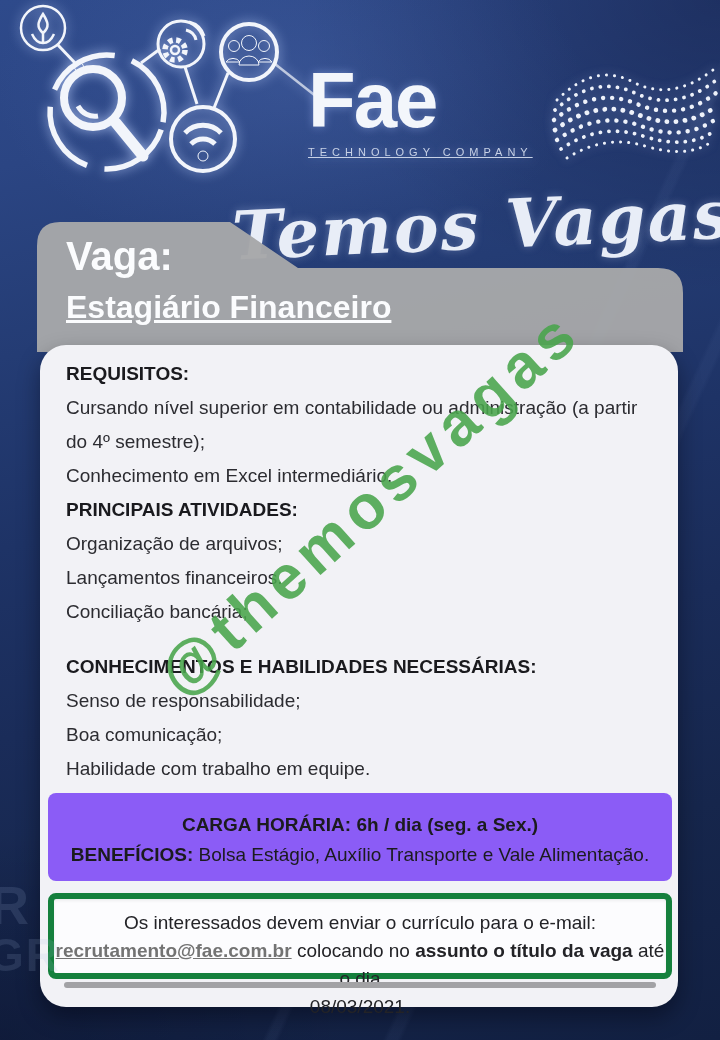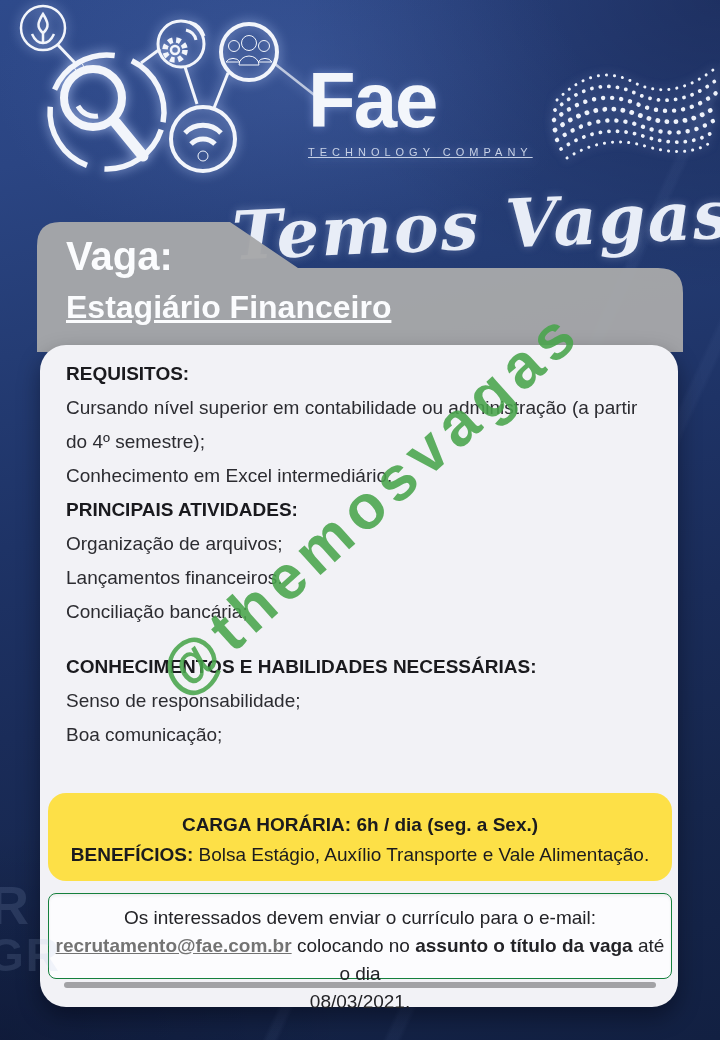--- a/index.html
+++ b/index.html
@@ -46,28 +46,28 @@
     position:absolute; left:40px; top:345px; width:638px; height:662px;
     background:#f2f2f6; border-radius:26px; box-shadow:0 10px 22px rgba(0,0,10,0.40);
   }
   .details { position:absolute; left:26px; top:12px; width:586px; color:#2c2c31; font-size:19px; }
   .details p { line-height:34px; }
   .details p.h { font-weight:bold; color:#1a1a1e; }
   .details p.gap { margin-top:21px; }
   
   .info-box {
     position:absolute; left:8px; top:448px; width:624px; height:88px;
-    background:#fde047; border-radius:18px; text-align:center;
+    background:#8b5cf6; border-radius:8px; text-align:center;
     padding-top:17px; font-size:19px; color:#1b1b1e; line-height:30px;
   }
   .info-box .b { font-weight:bold; }
   
   .contact-box {
     position:absolute; left:8px; top:548px; width:624px; height:86px;
-    background:#fcfcfe; border:1px solid #15803d; border-radius:8px;
+    background:#fcfcfe; border:6px solid #15803d; border-radius:8px;
     box-shadow:inset 0 2px 3px rgba(0,0,0,0.06);
     text-align:center; padding-top:10px; font-size:19px; color:#232327; line-height:28px;
   }
   .contact-box .b { font-weight:bold; }
   .email-link { color:#737373; font-weight:bold; text-decoration:underline; cursor:pointer; }
   
   .divider { position:absolute; left:24px; top:637px; width:592px; height:6px; background:#a2a2a5; border-radius:3px; }
   
   .watermark {
     position:absolute; left:168px; top:648px; z-index:5;
@@ -163,20 +163,21 @@
       <p class="h">REQUISITOS:</p>
       <p>Cursando nível superior em contabilidade ou administração (a partir do 4º semestre);</p>
       <p>Conhecimento em Excel intermediário.</p>
       <p class="h">PRINCIPAIS ATIVIDADES:</p>
       <p>Organização de arquivos;</p>
       <p>Lançamentos financeiros.</p>
       <p>Conciliação bancária;</p>
       <p class="h gap">CONHECIMENTOS E HABILIDADES NECESSÁRIAS:</p>
       <p>Senso de responsabilidade;</p>
       <p>Boa comunicação;</p>
+      <p>Habilidade com trabalho em equipe.</p>
     </div>
 
     <div class="info-box">
       <div class="b">CARGA HORÁRIA: 6h / dia (seg. a Sex.)</div>
       <div><span class="b">BENEFÍCIOS:</span><span> Bolsa Estágio, Auxílio Transporte e Vale Alimentação.</span></div>
     </div>
 
     <div class="contact-box">
       <div>Os interessados devem enviar o currículo para o e-mail:</div>
       <div><span class="email-link">recrutamento@fae.com.br</span><span> colocando no </span><span class="b">assunto o título da vaga</span><span> até o dia</span></div>

